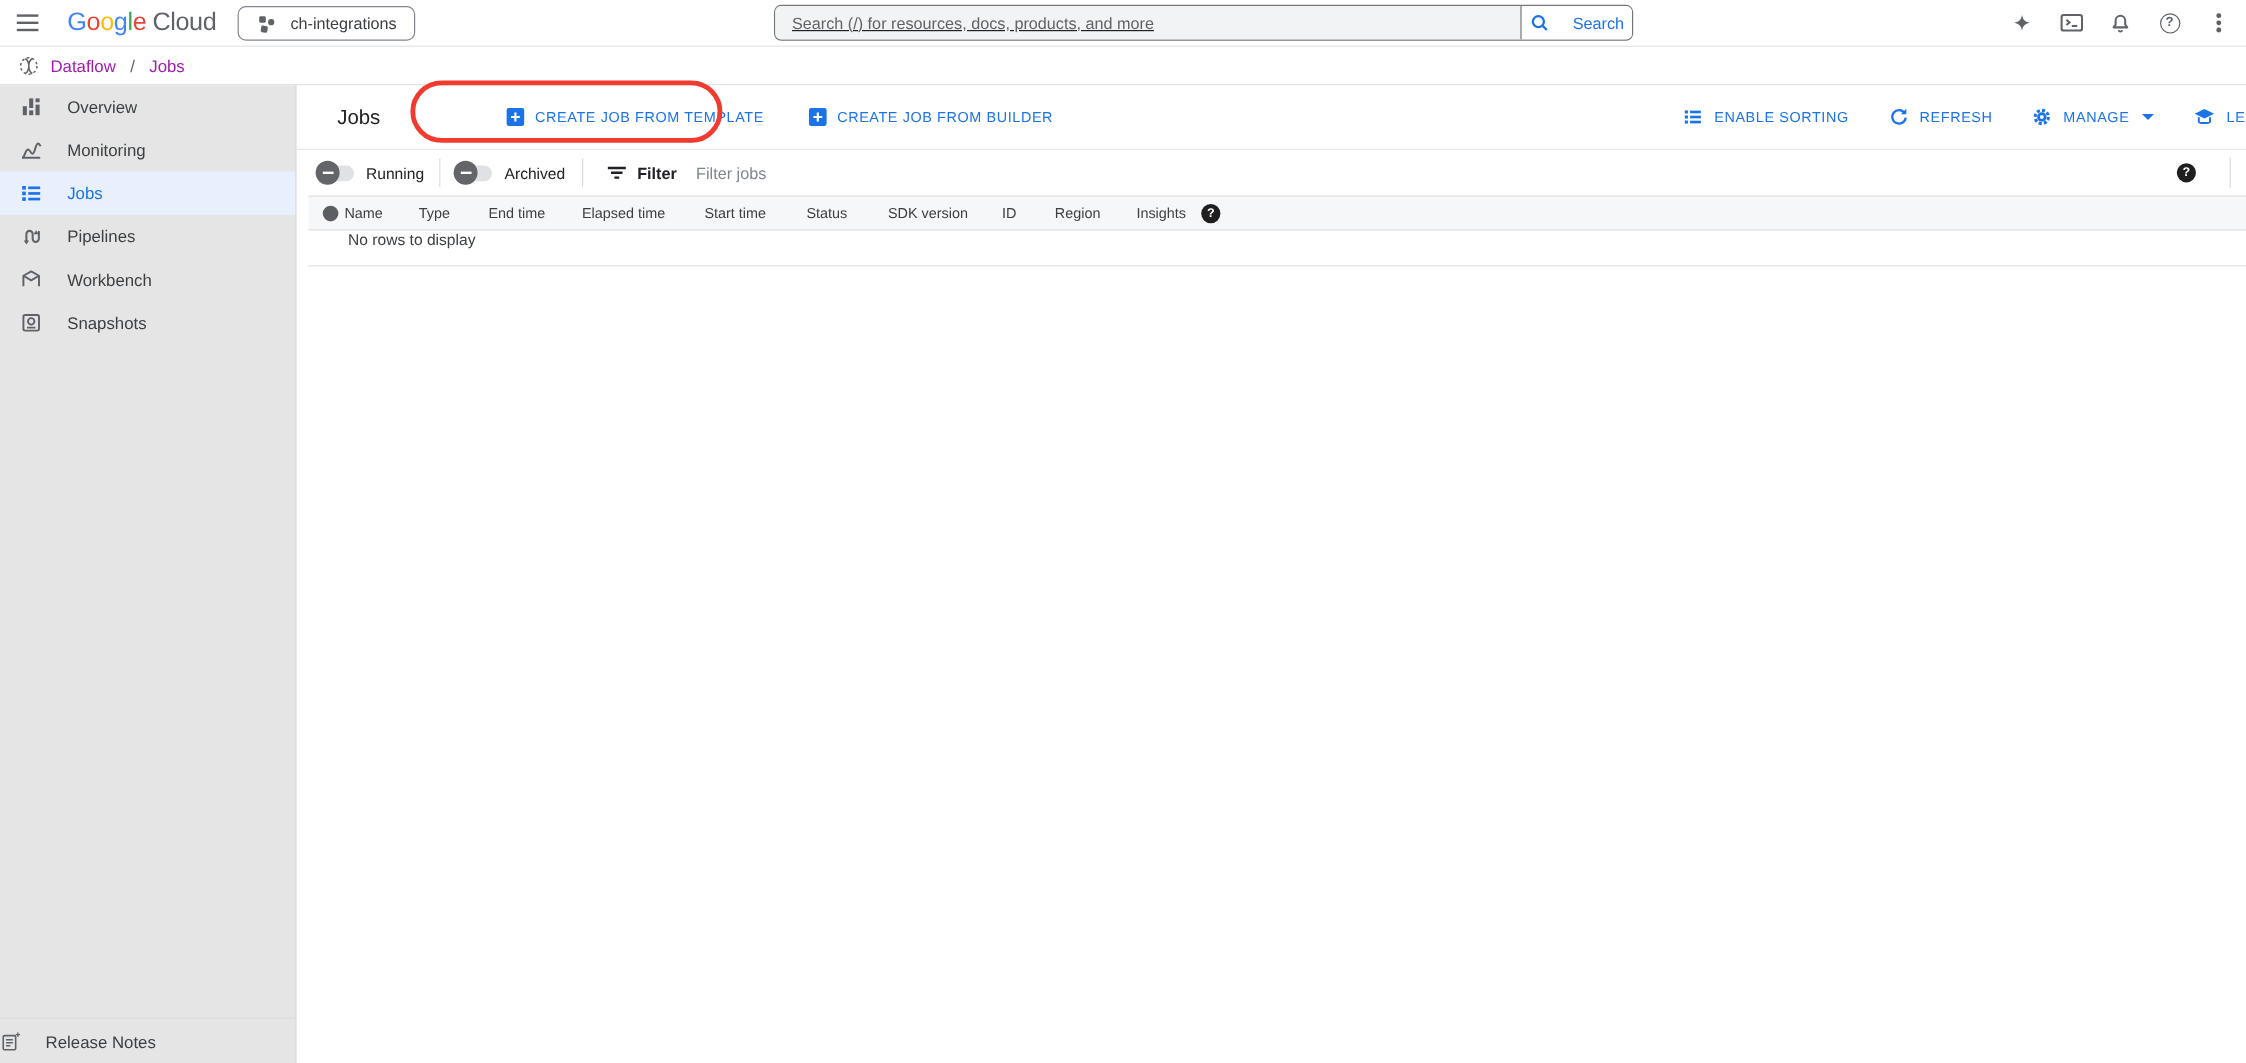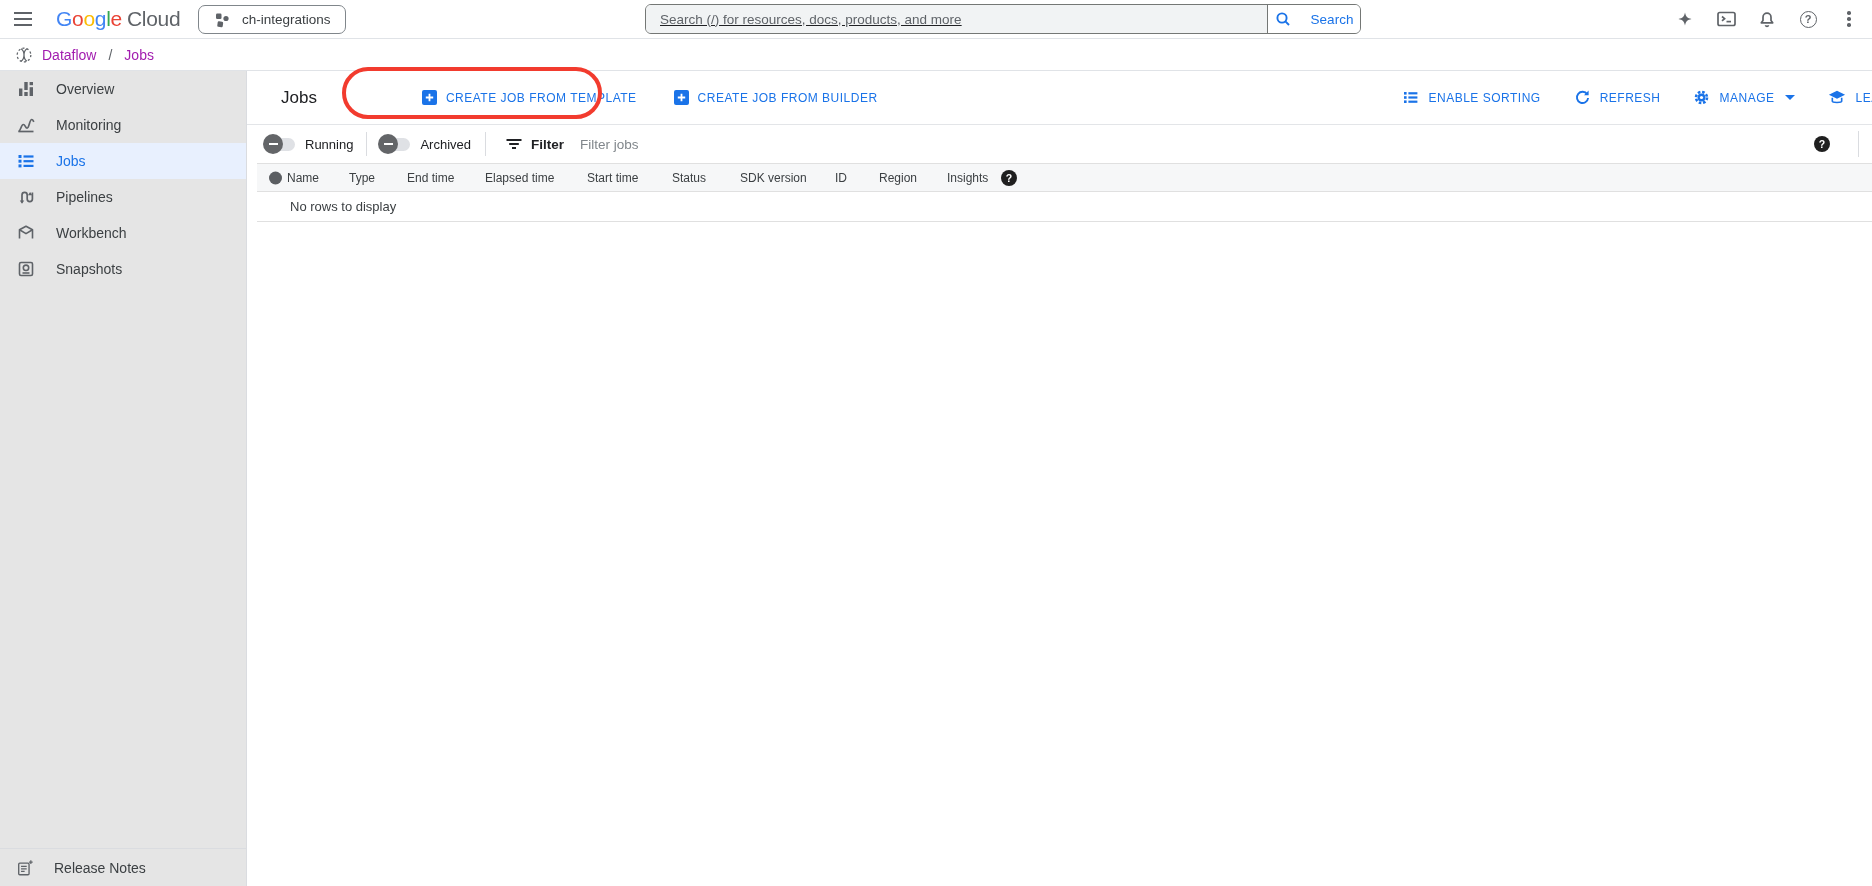--- a/index.html
+++ b/index.html
@@ -43,21 +43,21 @@
   .crumbbar a.txt { text-decoration:none; cursor:pointer; }
 
   
   .page-body { display:flex; height:815px; }
   .sidebar { position:relative; width:247px; border-right:1px solid #dadce0; background:#e5e5e5; flex:none; }
   .nav-item { height:36px; display:flex; align-items:center; padding-left:16px; gap:20px;
     font-size:14px; color:#3c4043; cursor:pointer; }
   .nav-item.selected { background:#e8f0fe; color:#1a73e8; }
   .nav-item svg { flex:none; }
   .sidebar-footer { position:absolute; left:0; right:0; bottom:0; height:38px;
-    border-top:1px solid #dadce0; display:flex; align-items:center; padding-left:16px; gap:20px;
+    border-top:1px solid #dadce0; display:flex; align-items:center; padding-left:0; gap:20px;
     font-size:14px; color:#3c4043; cursor:pointer; }
 
   .main { position:relative; flex:1; }
 
   
   .toolbar { position:relative; height:53px; display:flex; align-items:center; }
   .page-title { font-size:17px; color:#202124; margin-left:34px; }
   .act-btn { display:flex; align-items:center; gap:9px; color:#1a73e8; font-size:12px;
     font-weight:500; letter-spacing:0.5px; background:none; border:none; font-family:inherit;
     cursor:pointer; white-space:nowrap; }
@@ -98,21 +98,21 @@
   .thead { position:relative; margin-left:10px; height:29px; background:#f6f7f8;
     border-top:1px solid #e0e0e0; border-bottom:1px solid #e0e0e0; }
   .th { position:absolute; top:50%; transform:translateY(-50%); font-size:12px; color:#3c4043;
     white-space:nowrap; cursor:pointer; }
   .status-dot { position:absolute; left:12px; top:50%; transform:translateY(-50%);
     width:13px; height:13px; border-radius:50%; background:#5b5e62; }
   .c0{left:30px;} .c1{left:92px;} .c2{left:150px;} .c3{left:228px;} .c4{left:330px;}
   .c5{left:415px;} .c6{left:483px;} .c7{left:578px;} .c8{left:622px;} .c9{left:690px;}
   .th-help { position:absolute; left:744px; top:50%; transform:translateY(-50%); }
   .empty-row { margin-left:10px; height:30px; border-bottom:1px solid #e0e0e0;
-    display:flex; align-items:center; padding-left:33px; font-size:13px; color:#3c4043; }
+    display:flex; padding-left:33px; font-size:13px; color:#3c4043; }
 
   svg { display:block; }
 </style>
 </head>
 <body>
 
 <div class="topbar">
   <div class="hamburger">
       <span></span>
       <span></span>

